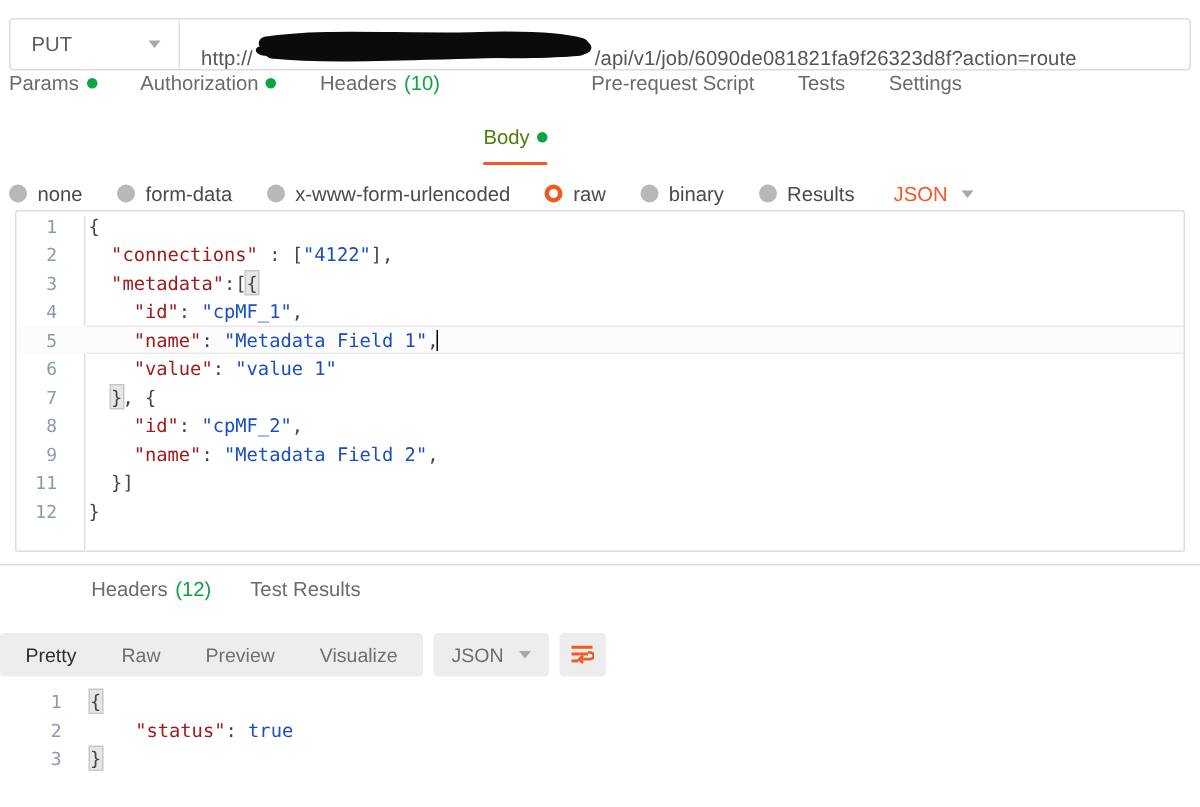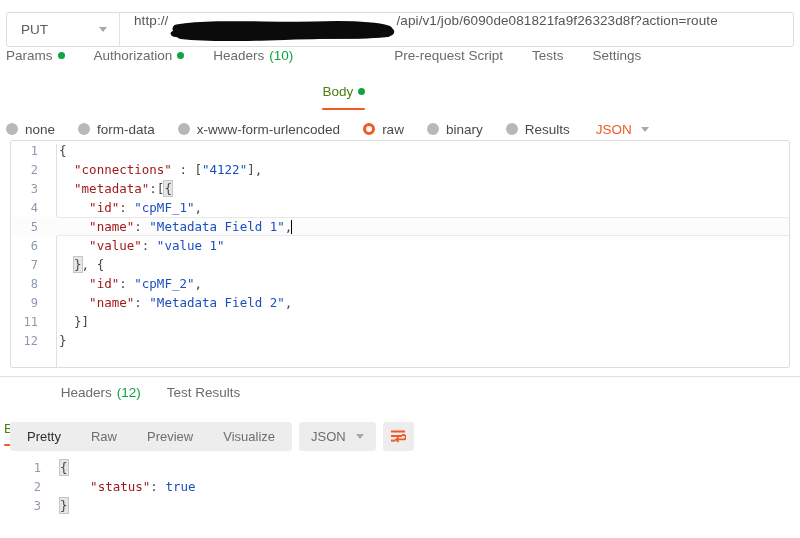--- a/index.html
+++ b/index.html
@@ -45,21 +45,21 @@
   }
   .caret-down {
     width: 0; height: 0;
     border-left: 4.5px solid transparent;
     border-right: 4.5px solid transparent;
     border-top: 5px solid #a8a8a8;
   }
   .url-field {
     flex: 1;
     display: flex;
-    align-items: flex-start;
+    align-items: flex-end;
     padding-left: 14px;
     position: relative;
     overflow: hidden;
     cursor: text;
   }
   .url-text {
     font-size: 13.5px;
     color: #555;
     white-space: nowrap;
     letter-spacing: 0.1px;
@@ -237,21 +237,21 @@
     left: 4px; top: 383px;
     width: 790px; height: 26px;
     display: flex;
     align-items: flex-start;
   }
   .resp-tabs .tab { margin-right: 26px; padding-bottom: 10px; }
 
   
   .resp-toolbar {
     position: absolute;
-    left: 10px; top: 420px;
+    left: 0; top: 420px;
     width: 780px; height: 32px;
     display: flex;
     align-items: center;
     gap: 7px;
   }
   .seg-group {
     display: flex;
     align-items: center;
     background: #ededed;
     border-radius: 3px;

